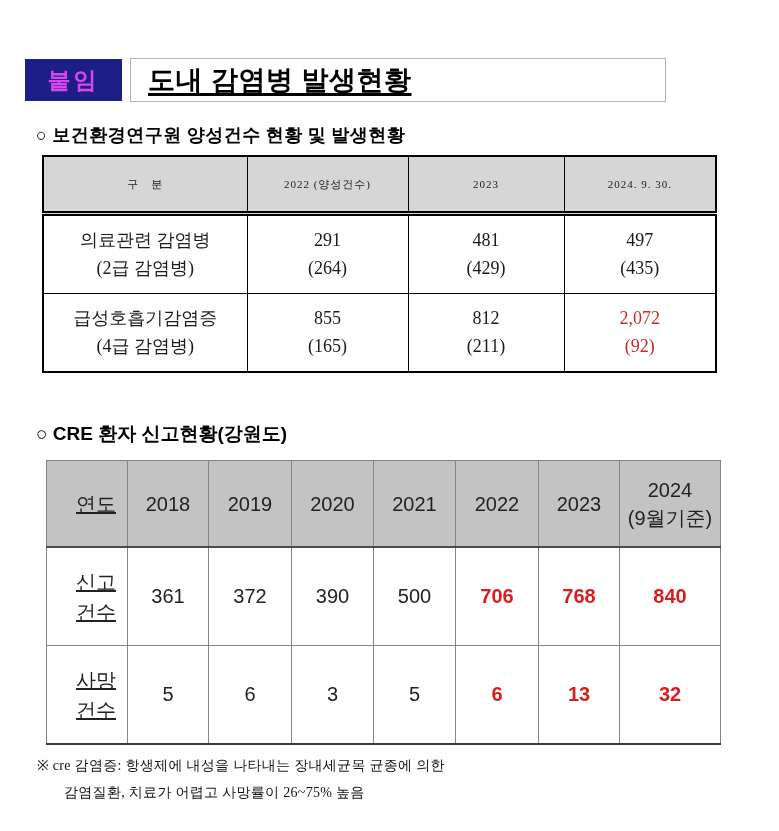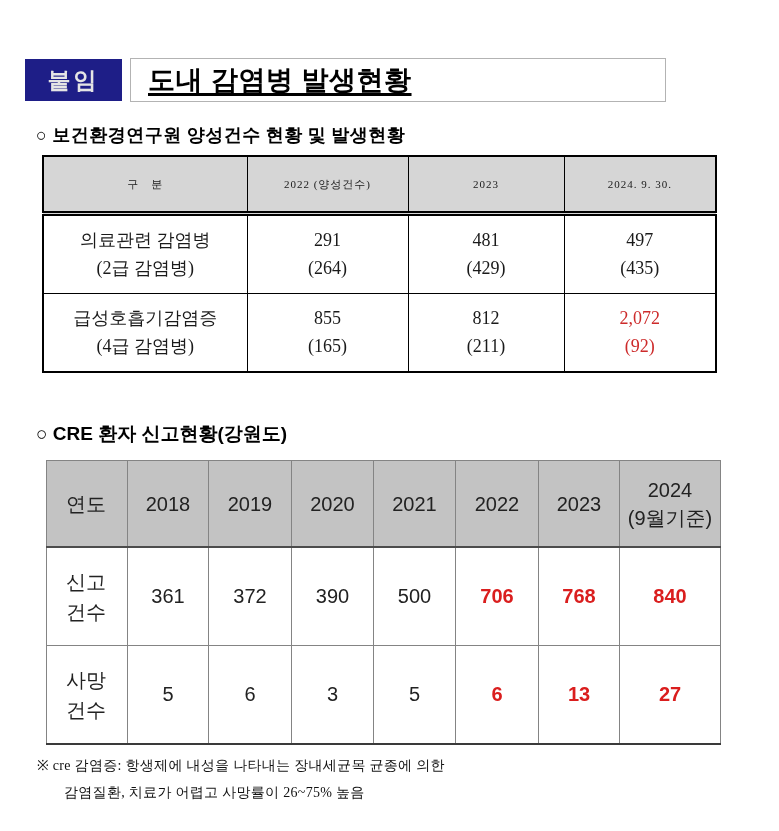--- a/index.html
+++ b/index.html
@@ -10,21 +10,21 @@
     background: #ffffff;
     overflow: hidden;
     font-family: "Liberation Sans", sans-serif;
   }
 
   
   .badge {
     position: absolute; left: 25px; top: 59px;
     width: 97px; height: 42px;
     background: var(--navy, #1e1e87);
-    color: #e5e5e5;
+    color: #d946ef;
     font-weight: bold; font-size: 23px; letter-spacing: 3px;
     display: flex; align-items: center; justify-content: center;
   }
   .title-box {
     position: absolute; left: 130px; top: 58px;
     width: 536px; height: 44px;
     border: 1px solid #b3b3b3;
     box-sizing: border-box;
     background: #ffffff;
     display: flex; align-items: center;
@@ -95,21 +95,21 @@
   .t2 col.y5 { width: 83px; }
   .t2 col.y6 { width: 81px; }
   .t2 col.y7 { width: 101px; }
   .t2 th, .t2 td { border: 1px solid #848484; white-space: pre-line; }
   .t2 thead th {
     background: var(--t2grey, #c3c3c3);
     height: 83px;
     font-weight: normal; text-align: center; line-height: 1.4;
     border-bottom: 2px solid #4c4c4c;
   }
-  .t2 .lab { text-align: left; padding-left: 19px; line-height: 1.5; }
+  .t2 .lab { text-align: center; padding-left: 19px; line-height: 1.5; text-decoration: underline; }
   .t2 td { height: 95px; text-align: center; }
   .t2 td.red { color: var(--red2, #da1e1e); font-weight: bold; }
 
   
   .footnote {
     position: absolute; left: 37px; top: 752px;
     font-family: "Liberation Serif", serif;
     font-size: 14px; line-height: 27px; letter-spacing: 0.3px; color: #111;
   }
   .fn2 { margin-left: 27px; }
@@ -206,21 +206,21 @@
       </tr>
       <tr>
         <td class="lab">사망
 건수</td>
         <td>5</td>
         <td>6</td>
         <td>3</td>
         <td>5</td>
         <td class="red">6</td>
         <td class="red">13</td>
-        <td class="red">27</td>
+        <td class="red">32</td>
       </tr>
     </tbody>
   </table>
 
   <div class="footnote">
     <div>※ cre 감염증: 항생제에 내성을 나타내는 장내세균목 균종에 의한</div>
     <div class="fn2">감염질환, 치료가 어렵고 사망률이 26~75% 높음</div>
   </div>
 
 </div>

